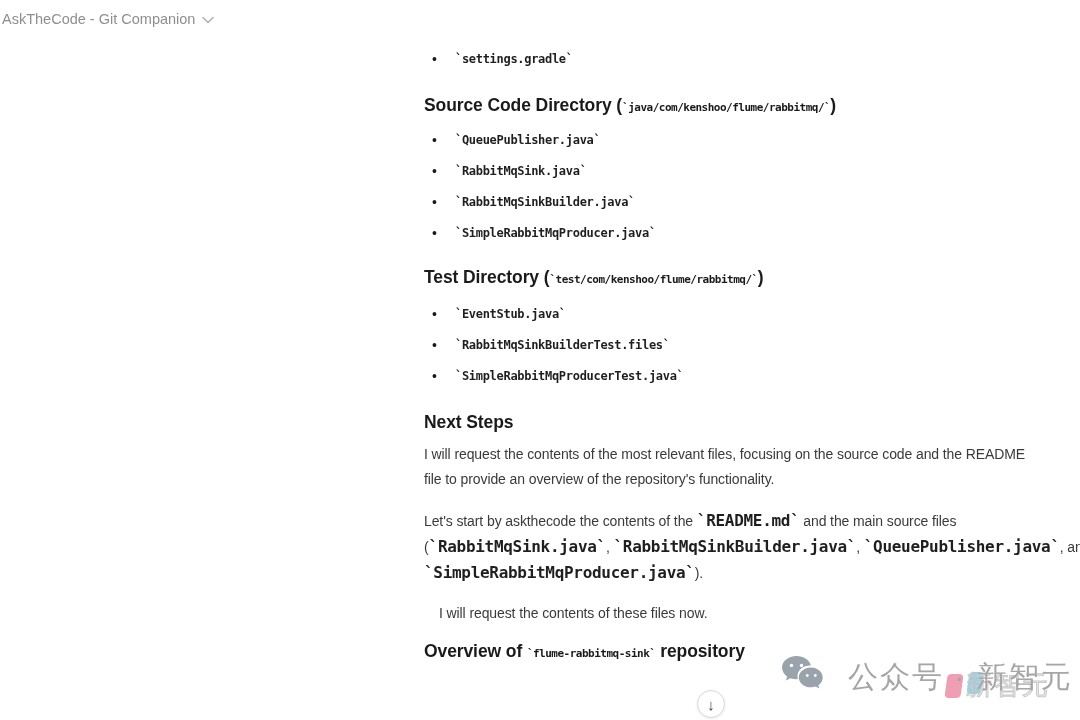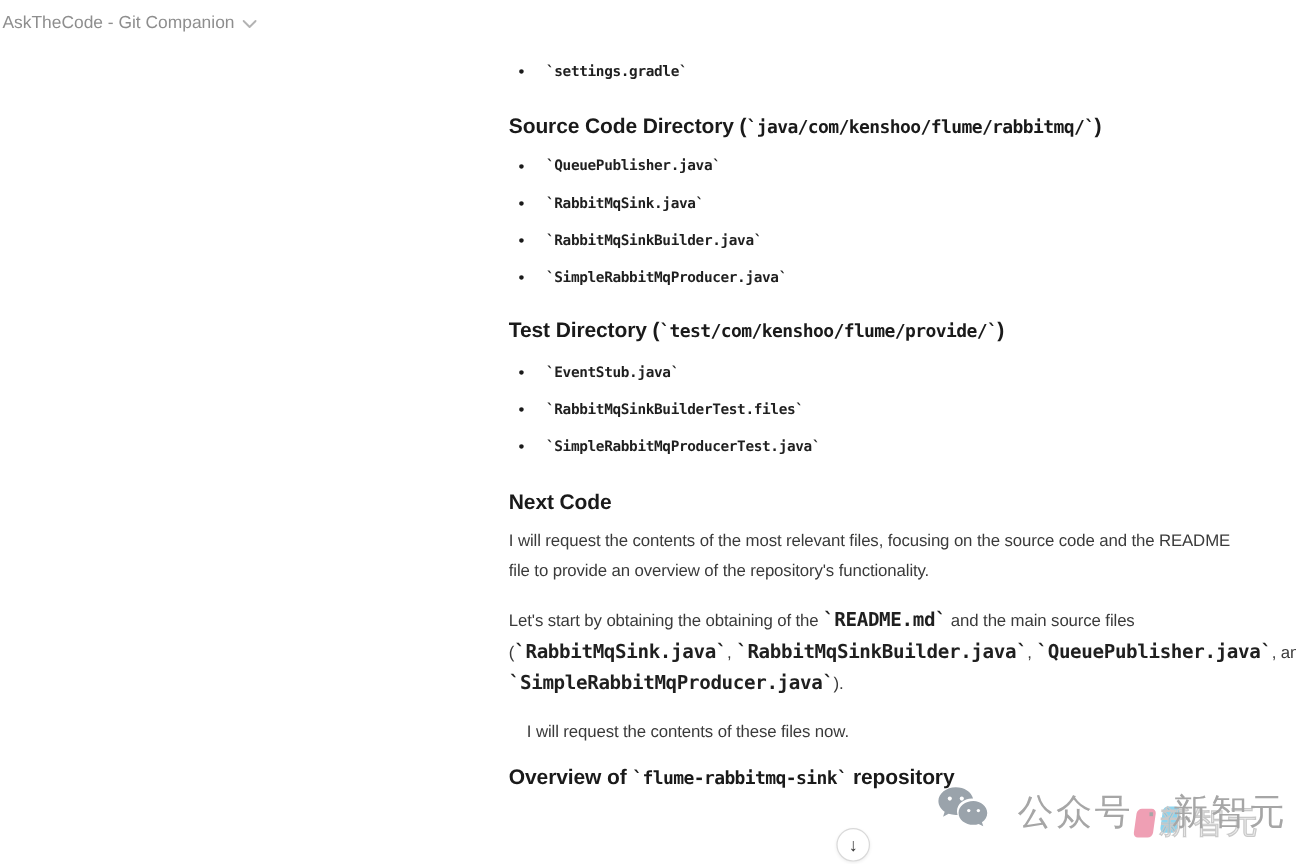--- a/index.html
+++ b/index.html
@@ -18,21 +18,21 @@
   ul { list-style:none; }
   li { position:relative; padding-left:31px; line-height:22px; margin-bottom:9px;
        font-size:12.5px; }
   li::before { content:"•"; position:absolute; left:8px; top:0; line-height:22px;
                font-size:14px; color:#1a1a1a; }
   li code { font-family:"DejaVu Sans Mono", monospace; font-size:12px; font-weight:700;
             color:#1f1f1f; letter-spacing:-0.3px; }
 
   h3 { font-size:17.5px; font-weight:700; color:#1a1a1a; line-height:26px;
        white-space:nowrap; letter-spacing:-0.1px; }
-  h3 code { font-family:"DejaVu Sans Mono", monospace; font-size:15px; font-weight:700;
+  h3 code { font-family:"DejaVu Sans Mono", monospace; font-size:11px; font-weight:700;
             letter-spacing:-0.5px; }
   .h-source { margin-top:22px; }
   .ul-source { margin-top:8px; }
   .h-test { margin-top:20px; }
   .ul-test { margin-top:10px; }
   .h-next { margin-top:22px; }
 
   p { font-size:14px; line-height:25px; color:#3a3a3a; letter-spacing:-0.1px; }
   p .pline { display:block; white-space:nowrap; }
   p code { font-family:"DejaVu Sans Mono", monospace; font-size:16px; font-weight:700;
@@ -87,37 +87,37 @@
 
     <h3 class="h-source"><span>Source Code Directory (</span><code>`java/com/kenshoo/flume/rabbitmq/`</code><span>)</span></h3>
 
     <ul class="ul-source">
       <li><code>`QueuePublisher.java`</code></li>
       <li><code>`RabbitMqSink.java`</code></li>
       <li><code>`RabbitMqSinkBuilder.java`</code></li>
       <li><code>`SimpleRabbitMqProducer.java`</code></li>
     </ul>
 
-    <h3 class="h-test"><span>Test Directory (</span><code>`test/com/kenshoo/flume/provide/`</code><span>)</span></h3>
+    <h3 class="h-test"><span>Test Directory (</span><code>`test/com/kenshoo/flume/rabbitmq/`</code><span>)</span></h3>
 
     <ul class="ul-test">
       <li><code>`EventStub.java`</code></li>
       <li><code>`RabbitMqSinkBuilderTest.files`</code></li>
       <li><code>`SimpleRabbitMqProducerTest.java`</code></li>
     </ul>
 
-    <h3 class="h-next">Next Code</h3>
+    <h3 class="h-next">Next Steps</h3>
 
     <p class="p1">
       <span class="pline">I will request the contents of the most relevant files, focusing on the source code and the README</span>
       <span class="pline">file to provide an overview of the repository's functionality.</span>
     </p>
 
     <p class="p2">
-      <span class="pline"><span>Let's start by obtaining the obtaining of the </span><code>`README.md`</code><span> and the main source files</span></span>
+      <span class="pline"><span>Let's start by askthecode the contents of the </span><code>`README.md`</code><span> and the main source files</span></span>
       <span class="pline"><span>(</span><code>`RabbitMqSink.java`</code><span>, </span><code>`RabbitMqSinkBuilder.java`</code><span>, </span><code>`QueuePublisher.java`</code><span>, and</span></span>
       <span class="pline"><code>`SimpleRabbitMqProducer.java`</code><span>).</span></span>
     </p>
 
     <p class="p3">I will request the contents of these files now.</p>
 
 
     <h3 class="h-overview"><span>Overview of </span><code>`flume-rabbitmq-sink`</code><span> repository</span></h3>
 
   </div>

